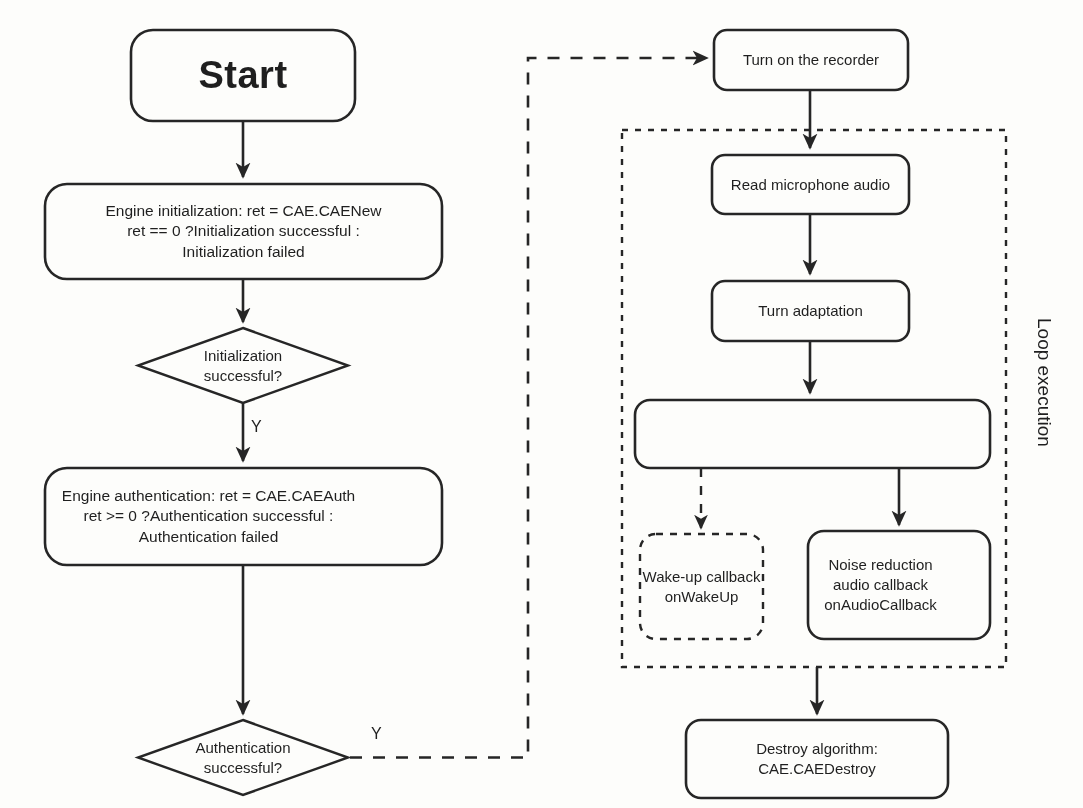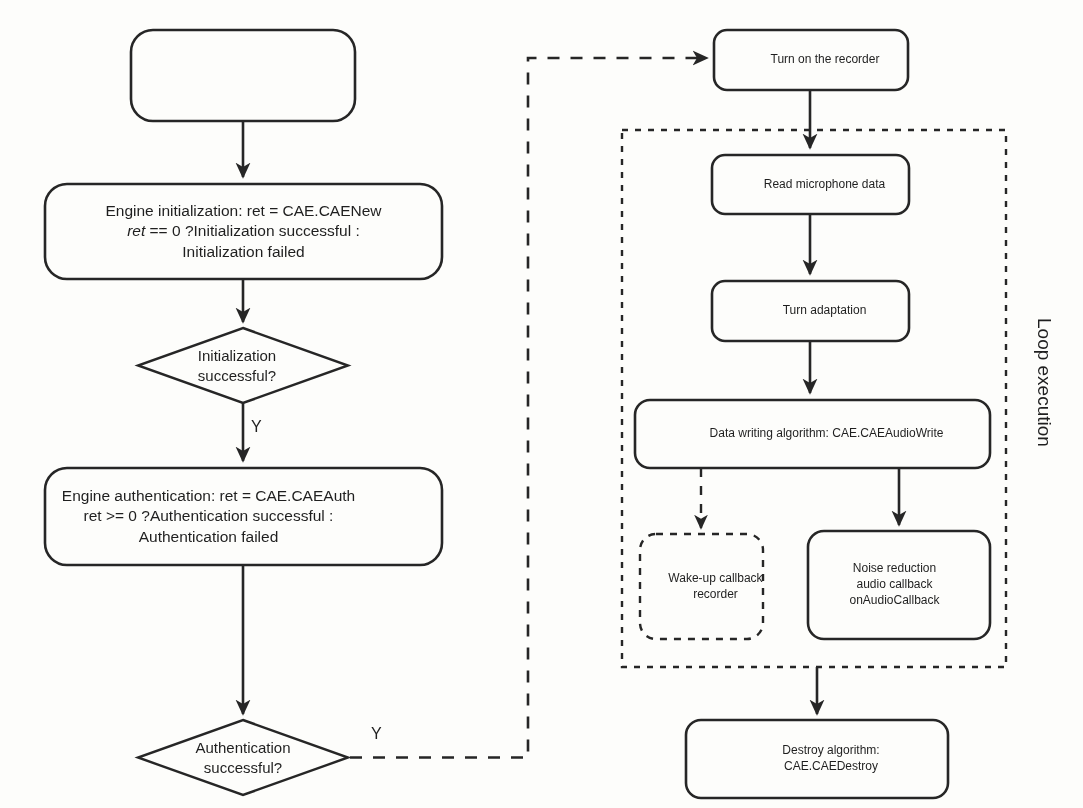--- a/index.html
+++ b/index.html
@@ -31,36 +31,36 @@
     color: #1f1f1f;
     line-height: 1.32;
     pointer-events: none;
   }
   .t-start {
     font-size: 38px;
     font-weight: bold;
     letter-spacing: 0.5px;
   }
   .t-body { font-size: 15.5px; justify-content: center; }
-  .t-body-sm { font-size: 12px; padding-left: 14px; }
+  .t-body-sm { font-size: 15px; }
   .t-diamond { font-size: 15px; }
   .edge-label {
     position: absolute;
     font-size: 16px;
     color: #1f1f1f;
   }
   .loop-label {
     position: absolute;
     font-size: 19px;
     color: #1f1f1f;
     white-space: nowrap;
     transform-origin: left top;
     transform: rotate(90deg);
   }
-  .ital { font-style: italic; }
+  .ital { }
 </style>
 </head>
 <body>
 
 <div id="canvas">
 
   <svg class="layer" viewBox="0 0 1083 808" xmlns="http://www.w3.org/2000/svg">
     <defs>
       <marker id="arrowSolid" viewBox="0 0 10 10" refX="8.5" refY="5" markerWidth="6.5" markerHeight="6.5" orient="auto-start-reverse">
         <path d="M 0 0.6 L 9.6 5 L 0 9.4 L 2.6 5 Z" fill="#262626"></path>
@@ -112,32 +112,35 @@
 
     <line x1="810" y1="341" x2="810" y2="393" stroke="#262626" stroke-width="2.6" marker-end="url(#arrowSolid)"></line>
 
     <line x1="701" y1="468" x2="701" y2="528" stroke="#262626" stroke-width="2.4" stroke-dasharray="9 9" marker-end="url(#arrowDash)"></line>
 
     <line x1="899" y1="468" x2="899" y2="525" stroke="#262626" stroke-width="2.6" marker-end="url(#arrowSolid)"></line>
 
     <line x1="817" y1="667" x2="817" y2="714" stroke="#262626" stroke-width="2.6" marker-end="url(#arrowSolid)"></line>
   </svg>
 
+  <div class="node-text t-start" style="left:131px; top:30px; width:224px; height:91px;">
+    <span>Start</span>
+  </div>
 
   <div class="node-text t-body" style="left:45px; top:184px; width:397px; height:95px;">
     <div>
       <div>Engine initialization: ret = CAE.CAENew</div>
       <div>
         <span class="ital">ret</span><span> == 0 ?Initialization successful :</span>
       </div>
       <div>Initialization failed</div>
     </div>
   </div>
 
-  <div class="node-text t-diamond" style="left:132px; top:328px; width:210px; height:75px;align-items:center;">
+  <div class="node-text t-diamond" style="left:138px; top:328px; width:210px; height:75px;align-items:center;">
     <div>
       <div>Initialization</div>
       <div>successful?</div>
     </div>
   </div>
 
   <div class="edge-label" style="left:251px; top:418px;">Y</div>
 
   <div class="node-text t-body" style="left:45px; top:468px; width:327px; height:97px;">
     <div>
@@ -154,35 +157,32 @@
     </div>
   </div>
 
   <div class="edge-label" style="left:371px; top:725px;">Y</div>
 
   <div class="node-text t-body-sm" style="left:714px; top:30px; width:194px; height:60px;">
     <span>Turn on the recorder</span>
   </div>
 
   <div class="node-text t-body-sm" style="left:712px; top:155px; width:197px; height:59px;">
-    <span>Read microphone data</span>
+    <span>Read microphone audio</span>
   </div>
 
   <div class="node-text t-body-sm" style="left:712px; top:281px; width:197px; height:60px;">
     <span>Turn adaptation</span>
   </div>
 
-  <div class="node-text t-body-sm" style="left:635px; top:400px; width:355px; height:68px;">
-    <span>Data writing algorithm: CAE.CAEAudioWrite</span>
-  </div>
 
   <div class="node-text t-body-sm" style="left:636px; top:534px; width:131px; height:105px;">
     <div>
       <div>Wake-up callback</div>
-      <div>recorder</div>
+      <div>onWakeUp</div>
     </div>
   </div>
 
   <div class="node-text t-body-sm" style="left:808px; top:531px; width:145px; height:108px;">
     <div>
       <div>Noise reduction</div>
       <div>audio callback</div>
       <div>onAudioCallback</div>
     </div>
   </div>

